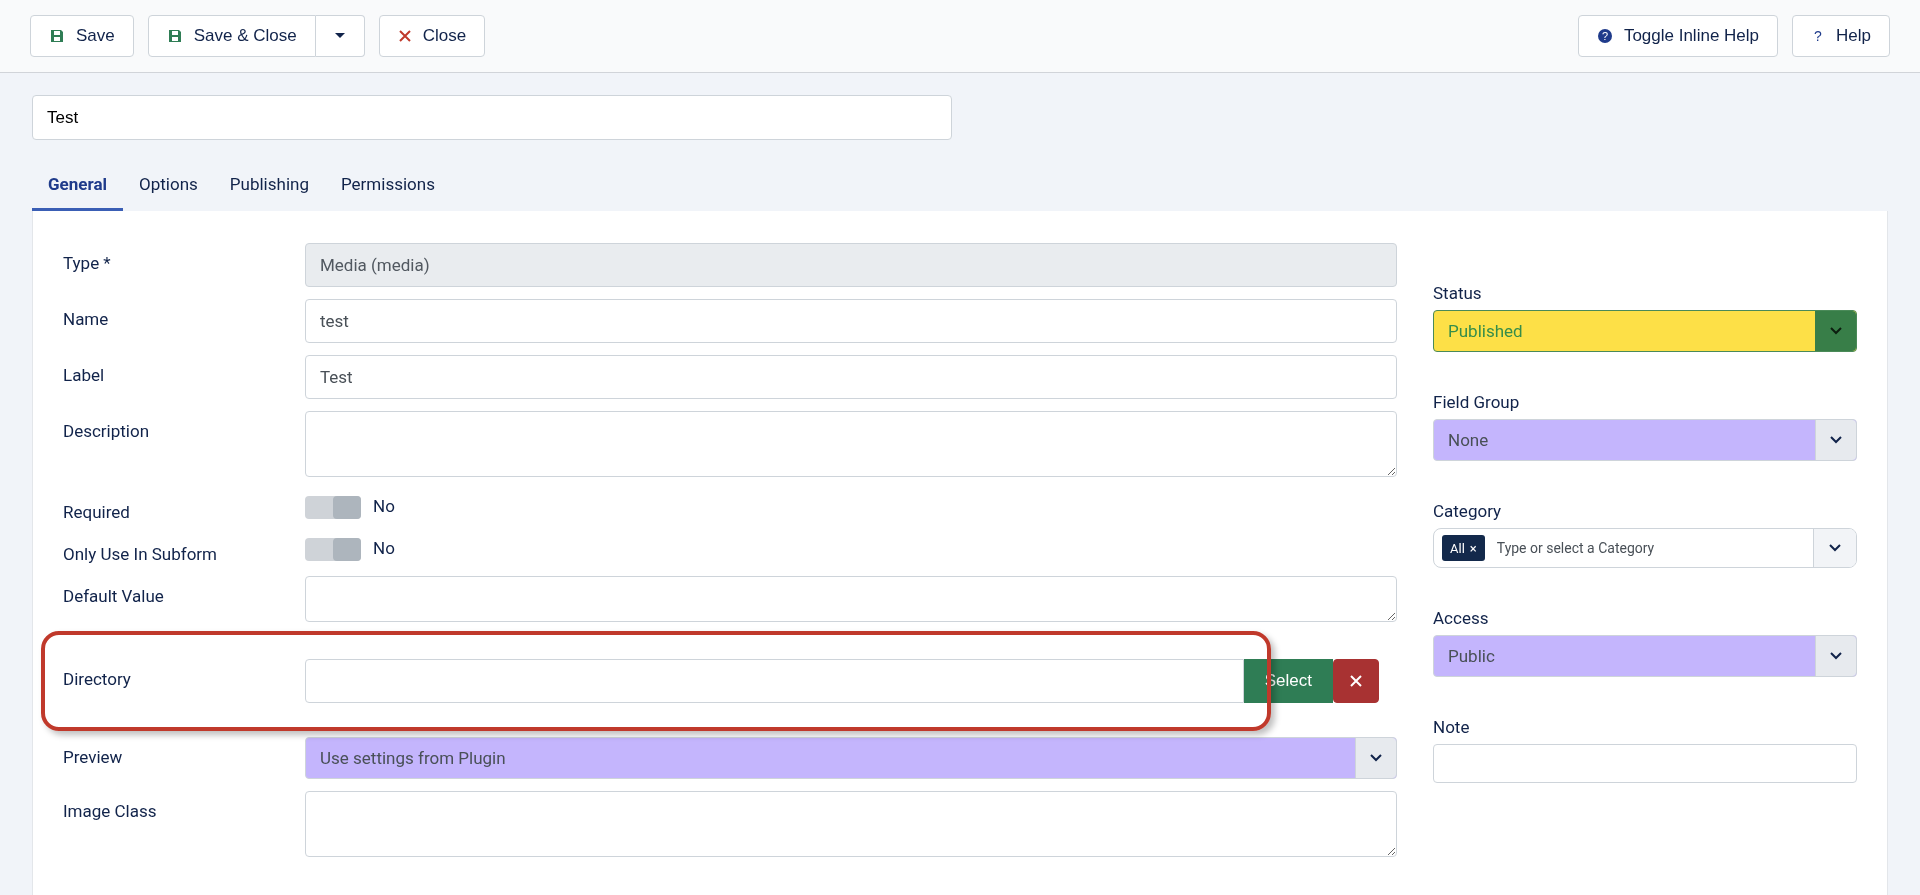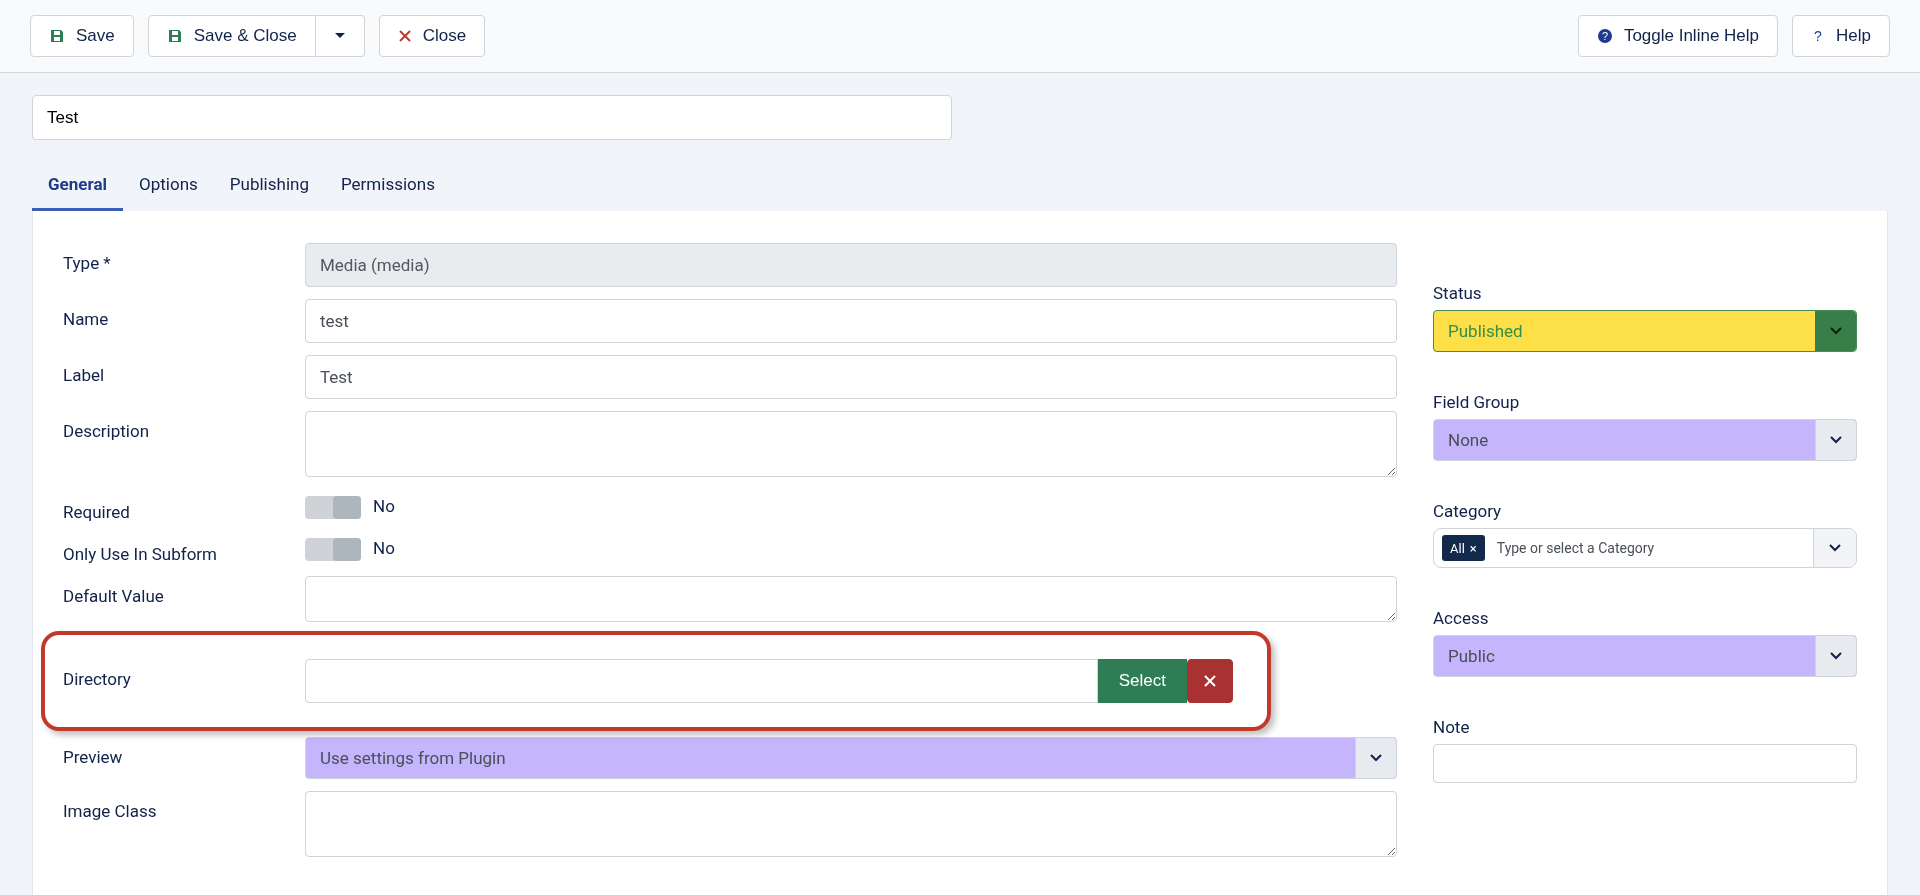--- a/index.html
+++ b/index.html
@@ -187,21 +187,21 @@
   height: 100px;
   width: 1230px;
   border: 4px solid #c0392b;
   border-radius: 18px;
   box-shadow: 4px 4px 6px rgba(0,0,0,0.25);
   pointer-events: none;
   z-index: 2;
 }
 .directory-group {
   display: flex;
-  width: 928px;
+  width: 1074px;
 }
 .directory-group input {
   flex: 1;
   border-top-right-radius: 0;
   border-bottom-right-radius: 0;
 }
 .select-btn {
   background: #2f7d55;
   color: #fff;
   padding: 10px 20px;

